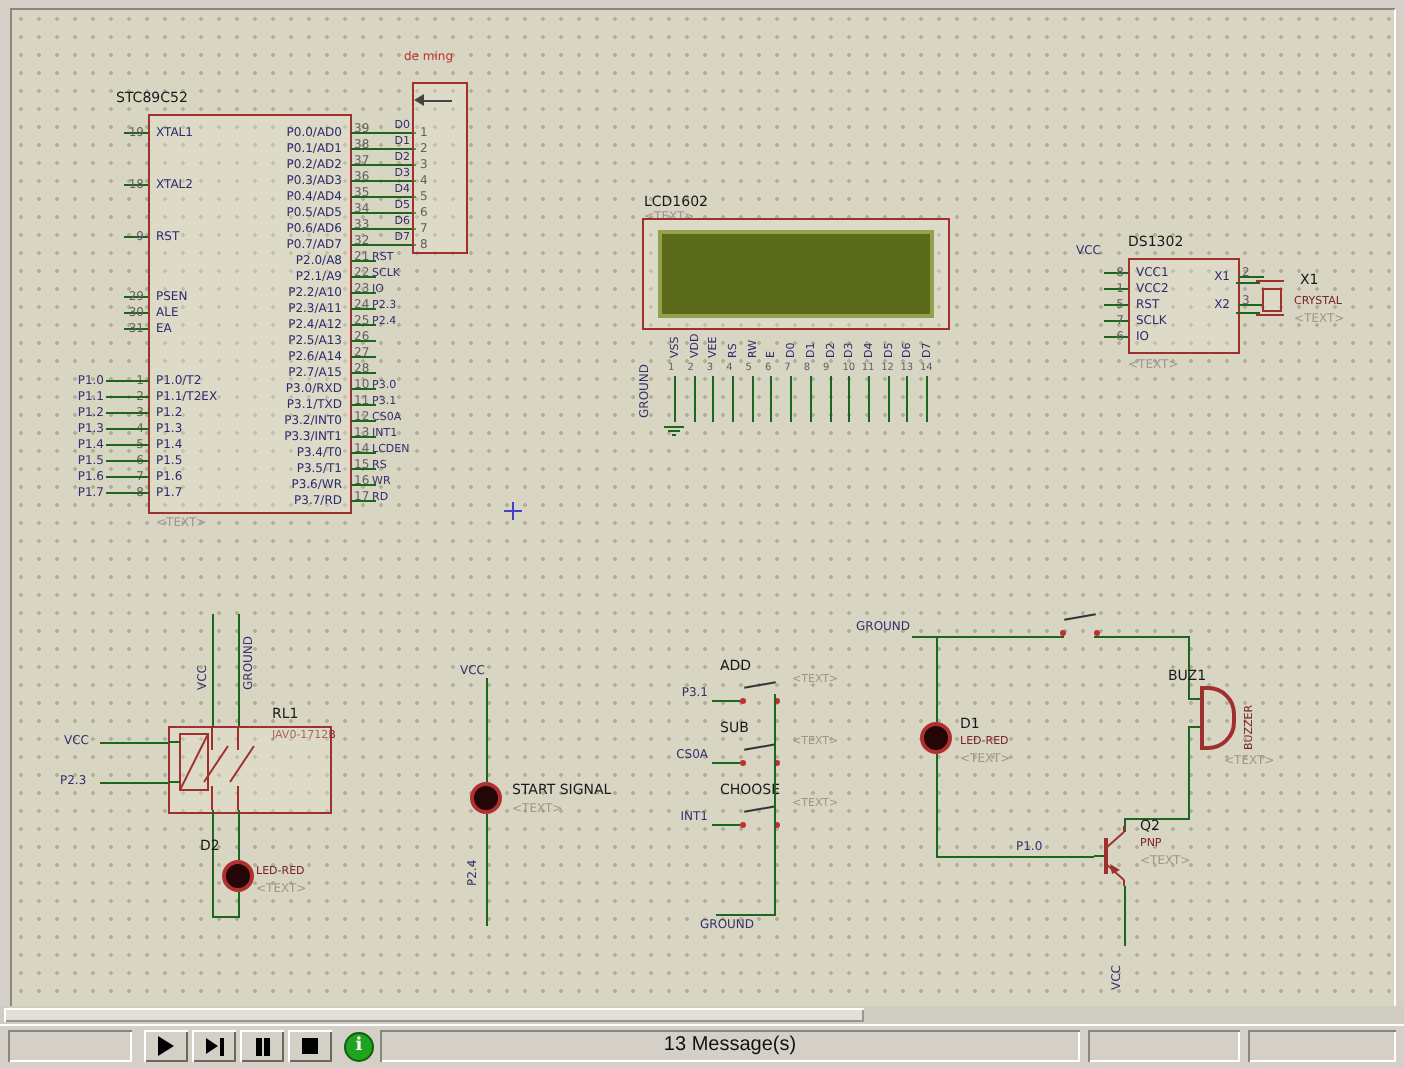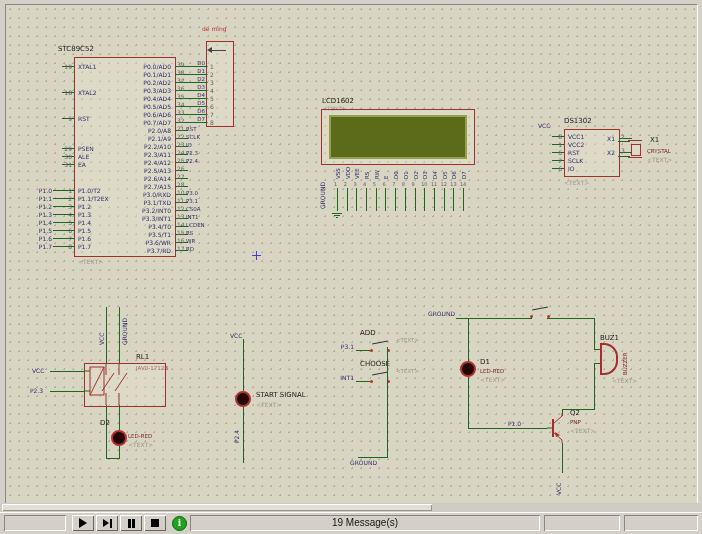--- a/index.html
+++ b/index.html
@@ -512,41 +512,50 @@
         <div class="krow">
         <span class="blabel">ADD</span>
         <span class="bnet">P3.1</span>
         <i class="bwire"></i>
         <i class="pushbtn">
             <i class="bar"></i>
           </i>
         <span class="btext">&lt;TEXT&gt;</span>
       </div>
         <div class="krow">
+        <span class="blabel">SUB</span>
+        <span class="bnet">CS0A</span>
+        <i class="bwire"></i>
+        <i class="pushbtn">
+            <i class="bar"></i>
+          </i>
+        <span class="btext">&lt;TEXT&gt;</span>
+      </div>
+        <div class="krow">
         <span class="blabel">CHOOSE</span>
         <span class="bnet">INT1</span>
         <i class="bwire"></i>
         <i class="pushbtn">
             <i class="bar"></i>
           </i>
         <span class="btext">&lt;TEXT&gt;</span>
       </div>
       </div>
     <i class="w" style="left:381px;top:342px;width:1px;height:110px;"></i>
     <i class="w" style="left:352px;top:452px;width:30px;height:1px;"></i>
     <div class="lbl net" style="left:344px;top:454px;">GROUND</div>
 
     <div class="lbl net" style="left:422px;top:305px;">GROUND</div>
     <i class="w" style="left:450px;top:313px;width:76px;height:1px;"></i>
     <i class="pushbtn" style="left:524px;top:302px;">
         <i class="bar"></i>
       </i>
     <i class="w" style="left:541px;top:313px;width:48px;height:1px;"></i>
     <i class="w" style="left:588px;top:313px;width:1px;height:31px;"></i>
-    <div class="lbl t7" style="left:594px;top:329px;">BUZ1</div>
+    <div class="lbl t7" style="left:578px;top:329px;">BUZ1</div>
     <i class="w" style="left:588px;top:344px;width:6px;height:1px;"></i>
     <i class="w" style="left:588px;top:358px;width:6px;height:1px;"></i>
     <div class="buz" style="left:594px;top:338px;"></div>
     <div class="vtext" style="left:616px;top:340px;height:30px;color:#7a2525;font-size:5.5px;">BUZZER</div>
     <div class="lbl gray" style="left:606px;top:372px;">&lt;TEXT&gt;</div>
     <i class="w" style="left:588px;top:358px;width:1px;height:46px;"></i>
     <i class="w" style="left:556px;top:404px;width:33px;height:1px;"></i>
     <i class="w" style="left:556px;top:404px;width:1px;height:7px;"></i>
 
     <i class="w" style="left:462px;top:313px;width:1px;height:43px;"></i>
@@ -595,19 +604,19 @@
       </div>
     <div class="btn3d" style="left:120px;top:2px;">
         <span class="ic-bar3"></span>
         <span class="ic-bar3"></span>
       </div>
     <div class="btn3d" style="left:144px;top:2px;">
         <span class="ic-stop"></span>
       </div>
     <div class="info" style="left:172px;top:3px;">i</div>
     <div class="sunk" style="left:190px;top:2px;width:350px;">
-      <div class="msgtext">19 Message(s)</div>
+      <div class="msgtext">13 Message(s)</div>
     </div>
     <div class="sunk" style="left:544px;top:2px;width:76px;"></div>
     <div class="sunk" style="left:624px;top:2px;width:74px;"></div>
   </div>
 
 </div>
 
 </body></html>

